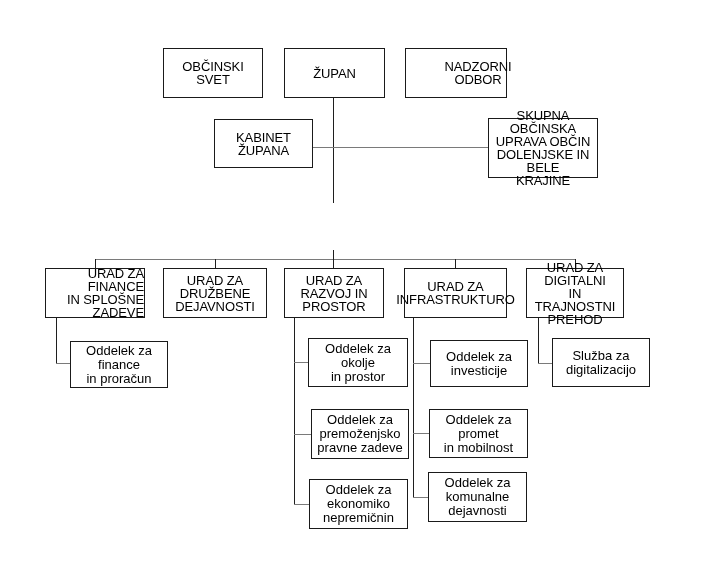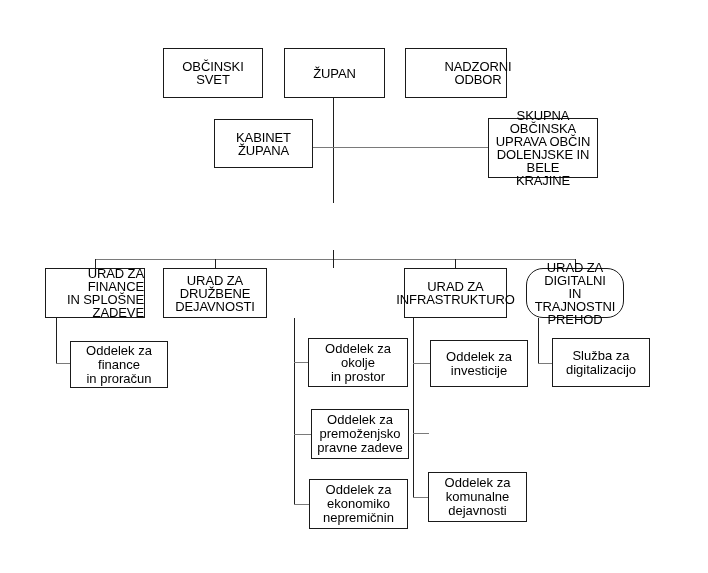--- a/index.html
+++ b/index.html
@@ -53,21 +53,21 @@
   [data-name="node-obcinski-svet"]       { left:163px; top:48px;  width:100px; height:50px; }
   [data-name="node-zupan"]               { left:284px; top:48px;  width:101px; height:50px; }
   [data-name="node-nadzorni-odbor"]      { left:405px; top:48px;  width:102px; height:50px;padding-left:44px; }
   [data-name="node-kabinet-zupana"]      { left:214px; top:119px; width:99px;  height:49px; }
   [data-name="node-skupna-uprava"]       { left:488px; top:118px; width:110px; height:60px; }
   [data-name="node-direktorica"]         { left:283px; top:203px; width:100px; height:47px; }
   [data-name="node-urad-finance"]        { left:45px;  top:268px; width:100px; height:50px;text-align:right; }
   [data-name="node-urad-druzbene"]       { left:163px; top:268px; width:104px; height:50px; }
   [data-name="node-urad-razvoj"]         { left:284px; top:268px; width:100px; height:50px; }
   [data-name="node-urad-infrastruktura"] { left:404px; top:268px; width:103px; height:50px; }
-  [data-name="node-urad-digitalni"]      { left:526px; top:268px; width:98px;  height:50px;border-radius:17px; }
+  [data-name="node-urad-digitalni"]      { left:526px; top:268px; width:98px;  height:50px; }
   [data-name="node-oddelek-finance"]     { left:70px;  top:341px; width:98px;  height:47px; }
   [data-name="node-oddelek-okolje"]      { left:308px; top:338px; width:100px; height:49px; }
   [data-name="node-oddelek-premozenjsko"]{ left:311px; top:409px; width:98px;  height:50px; }
   [data-name="node-oddelek-ekonomiko"]   { left:309px; top:479px; width:99px;  height:50px; }
   [data-name="node-oddelek-investicije"] { left:430px; top:340px; width:98px;  height:47px; }
   [data-name="node-oddelek-promet"]      { left:429px; top:409px; width:99px;  height:49px; }
   [data-name="node-oddelek-komunalne"]   { left:428px; top:472px; width:99px;  height:50px; }
   [data-name="node-sluzba-digitalizacija"]{ left:552px; top:338px; width:98px; height:49px; }
 
   
@@ -131,37 +131,41 @@
 DOLENJSKE IN BELE
 KRAJINE</div>
 
 
   <div class="node caps" data-name="node-urad-finance">URAD ZA FINANCE
 IN SPLOŠNE
 ZADEVE</div>
   <div class="node caps" data-name="node-urad-druzbene">URAD ZA
 DRUŽBENE
 DEJAVNOSTI</div>
+  <div class="node caps" data-name="node-urad-razvoj">URAD ZA RAZVOJ IN
+PROSTOR</div>
   <div class="node caps" data-name="node-urad-infrastruktura">URAD ZA
 INFRASTRUKTURO</div>
   <div class="node caps" data-name="node-urad-digitalni">URAD ZA DIGITALNI
 IN TRAJNOSTNI
 PREHOD</div>
 
   <div class="node lower" data-name="node-oddelek-okolje">Oddelek za okolje
 in prostor</div>
   <div class="node lower" data-name="node-oddelek-finance">Oddelek za finance
 in proračun</div>
   <div class="node lower" data-name="node-oddelek-premozenjsko">Oddelek za
 premoženjsko
 pravne zadeve</div>
   <div class="node lower" data-name="node-oddelek-ekonomiko">Oddelek za
 ekonomiko
 nepremičnin</div>
   <div class="node lower" data-name="node-oddelek-investicije">Oddelek za
 investicije</div>
+  <div class="node lower" data-name="node-oddelek-promet">Oddelek za promet
+in mobilnost</div>
   <div class="node lower" data-name="node-oddelek-komunalne">Oddelek za
 komunalne
 dejavnosti</div>
   <div class="node lower" data-name="node-sluzba-digitalizacija">Služba za
 digitalizacijo</div>
 
 </div>
 
 </body></html>

